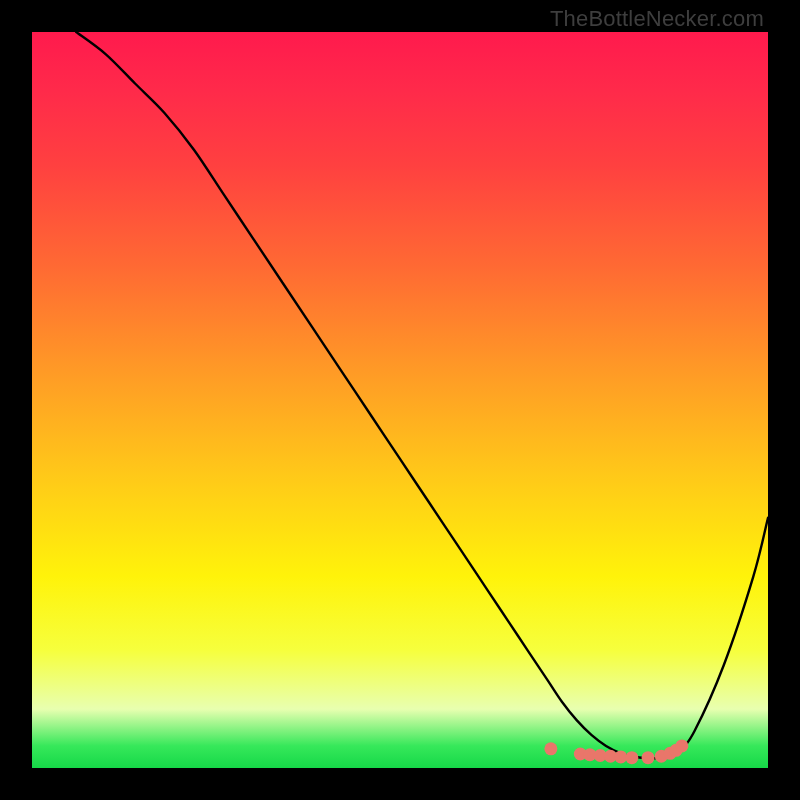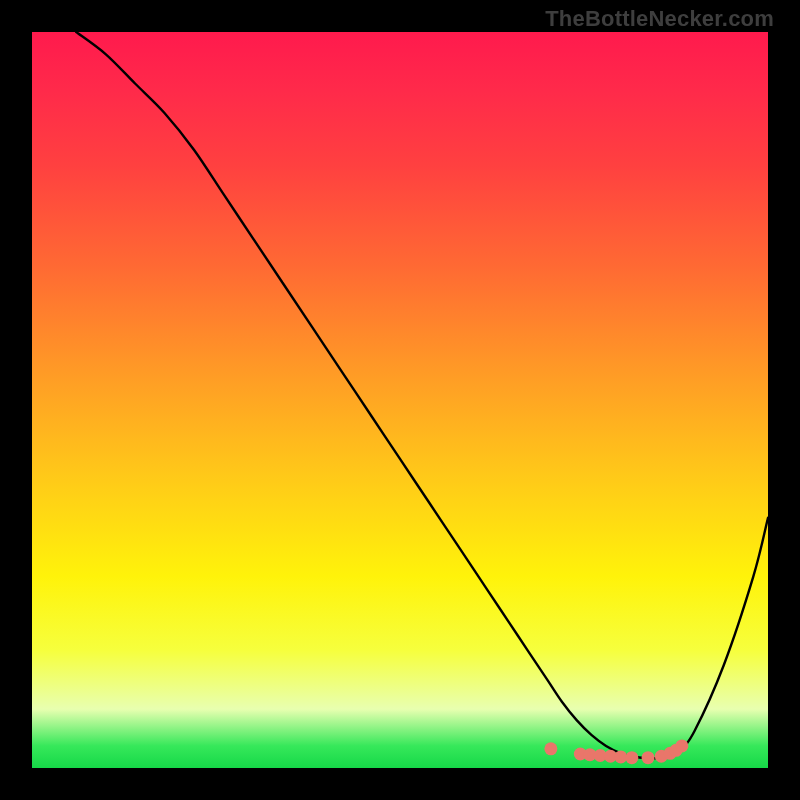--- a/index.html
+++ b/index.html
@@ -45,24 +45,24 @@
   }
   .curve-svg {
     position: absolute;
     inset: 0;
     width: 100%;
     height: 100%;
   }
   .watermark {
     position: absolute;
     top: 6px;
-    right: 26px;
+    right: 36px;
     color: #3e3e3e;
     font-size: 22px;
-    font-weight: 700;
+    font-weight: 400;
     letter-spacing: 0.2px;
   }
 </style>
 </head>
 <body>
 
 <div class="frame">
 
   <div class="watermark">TheBottleNecker.com</div>
 

